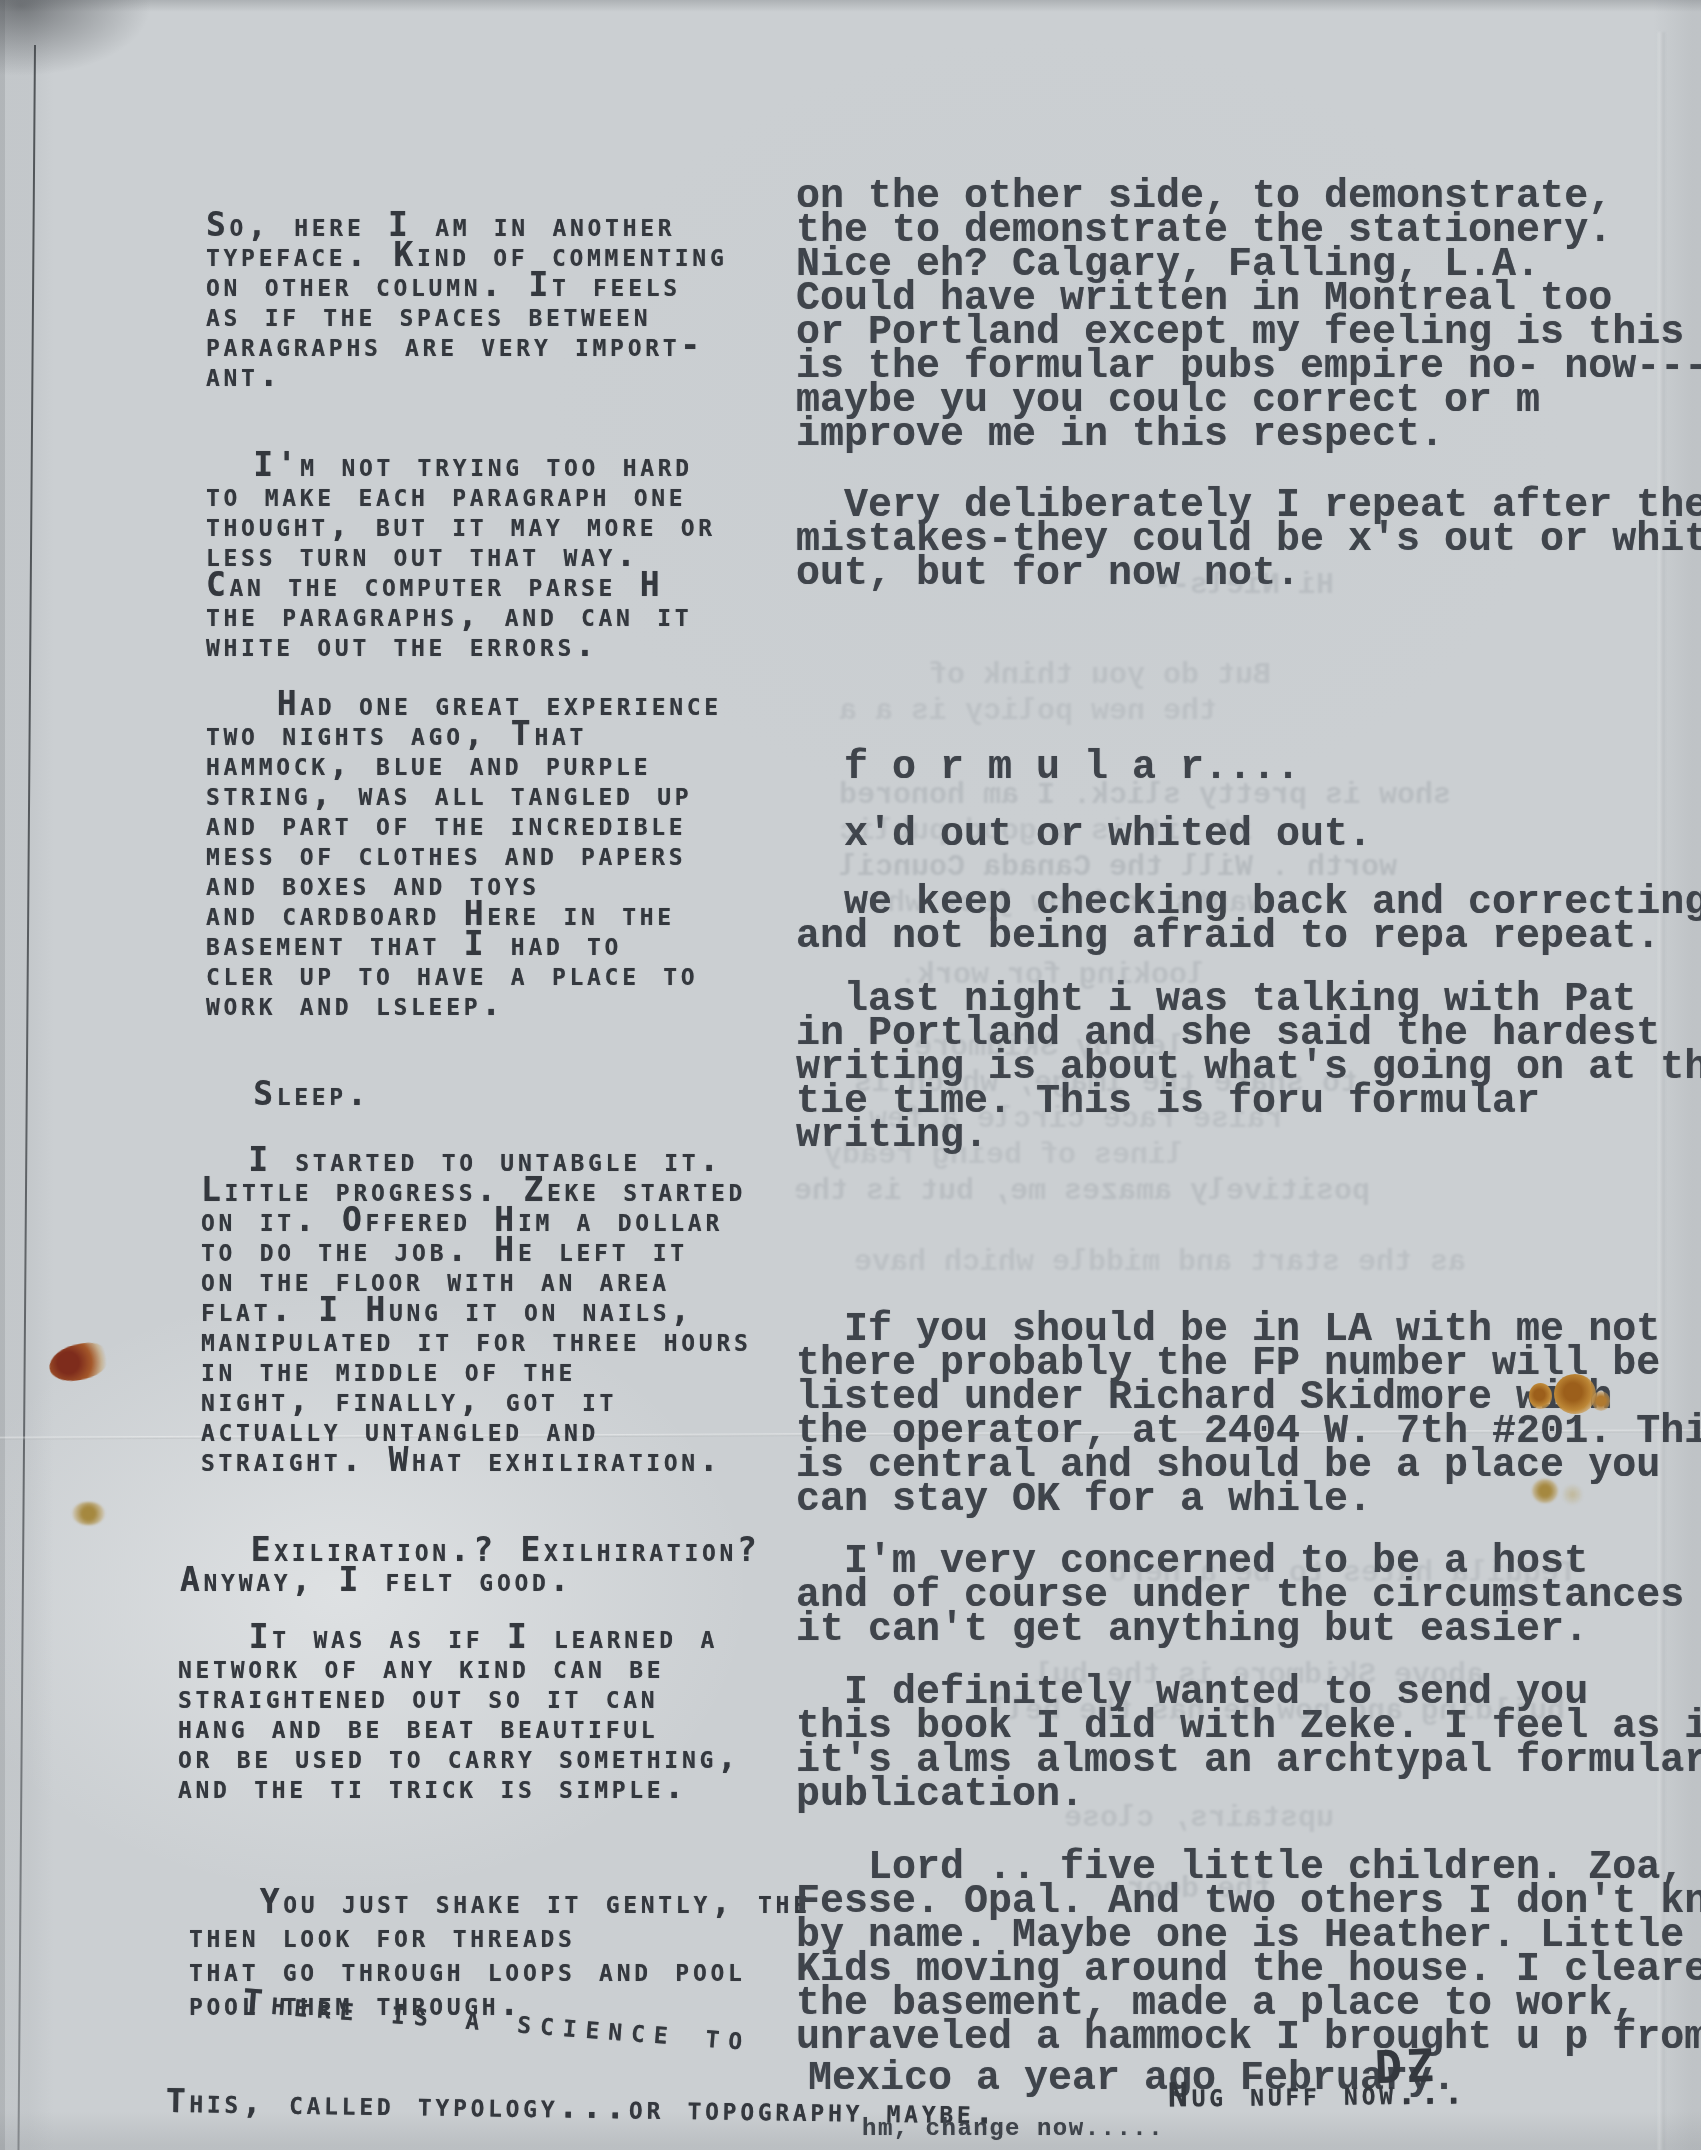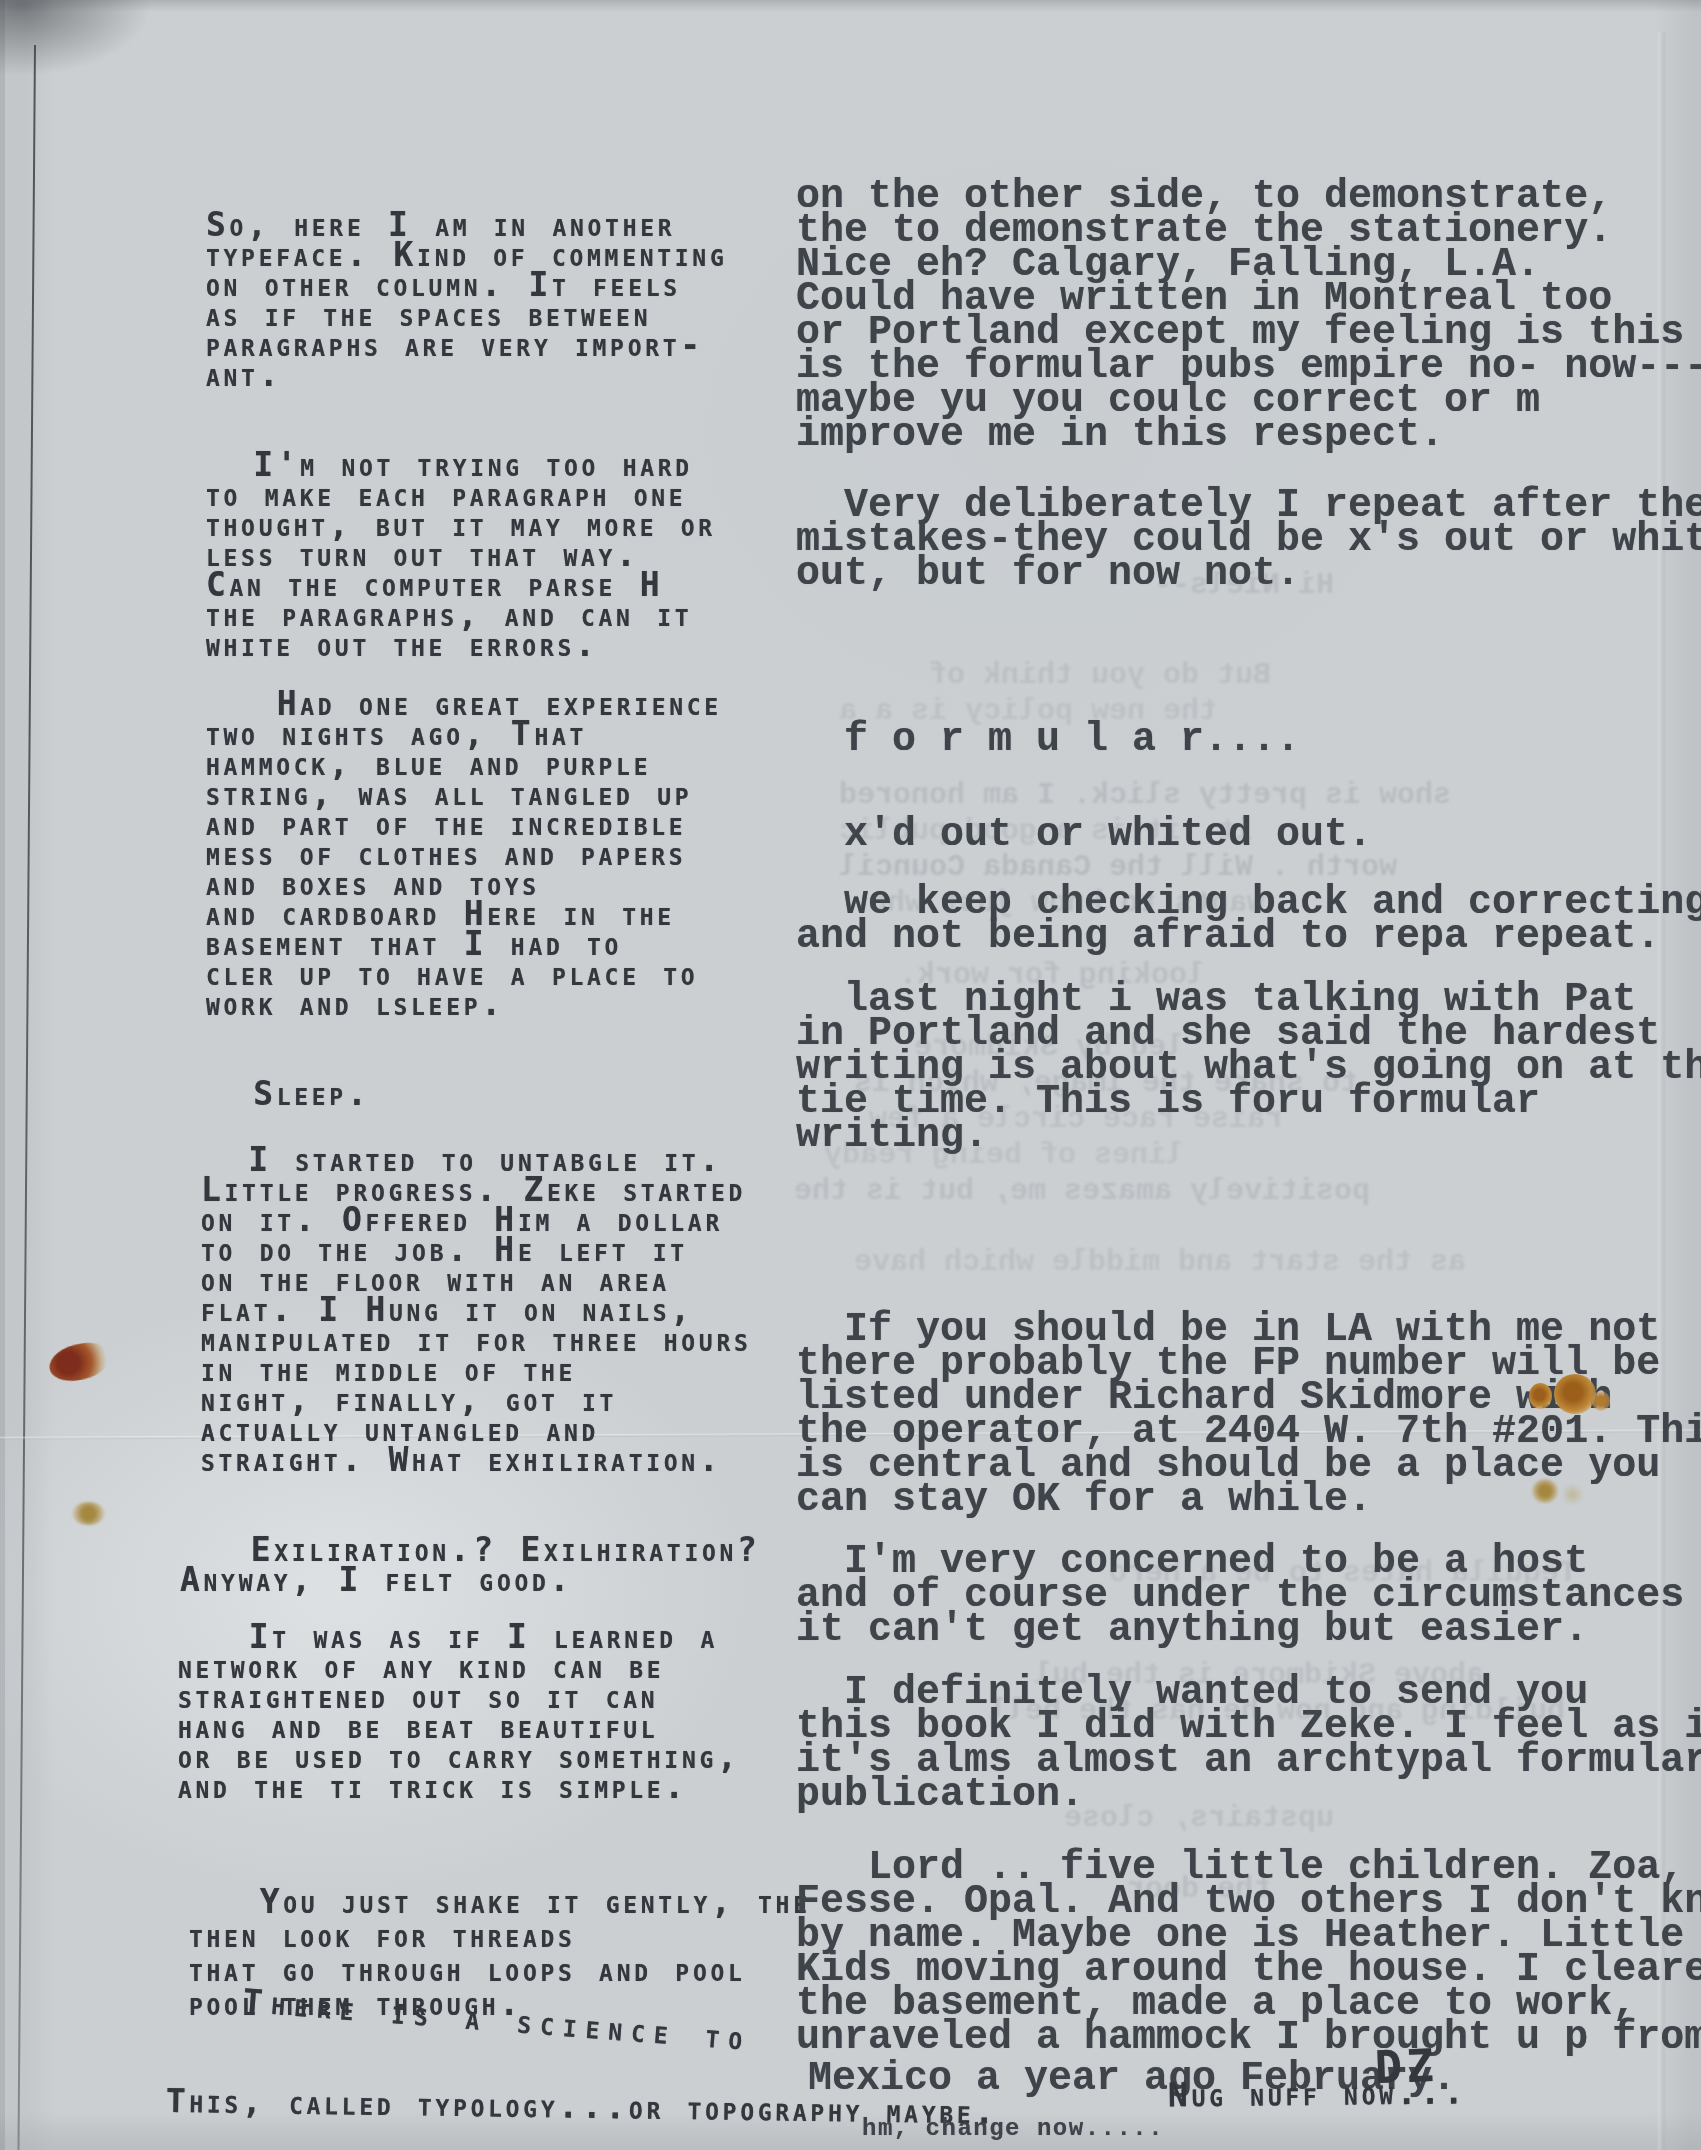--- a/index.html
+++ b/index.html
@@ -168,21 +168,21 @@
 the to demonstrate the stationery.
 Nice eh? Calgary, Falling, L.A.
 Could have written in Montreal too
 or Portland except my feeling is this
 is the formular pubs empire no- now---
 maybe yu you coulc correct or m
 improve me in this respect.</pre>
   <pre class="rcol" style="left:796px;top:489px">  Very deliberately I repeat after the
 mistakes-they could be x's out or whited
 out, but for now not.</pre>
-  <pre class="rcol" style="left:796px;top:723px">  f o r m u l a r....</pre>
+  <pre class="rcol" style="left:796px;top:751px">  f o r m u l a r....</pre>
   <pre class="rcol" style="left:796px;top:818px">  x'd out or whited out.</pre>
   <pre class="rcol" style="left:796px;top:886px">  we keep checking back and correcting
 and not being afraid to repa repeat.</pre>
   <pre class="rcol" style="left:796px;top:983px">  last night i was talking with Pat
 in Portland and she said the hardest
 writing is about what's going on at the
 tie time. This is foru formular
 writing.</pre>
   <pre class="rcol" style="left:796px;top:1313px">  If you should be in LA with me not
 there probably the FP number will be

